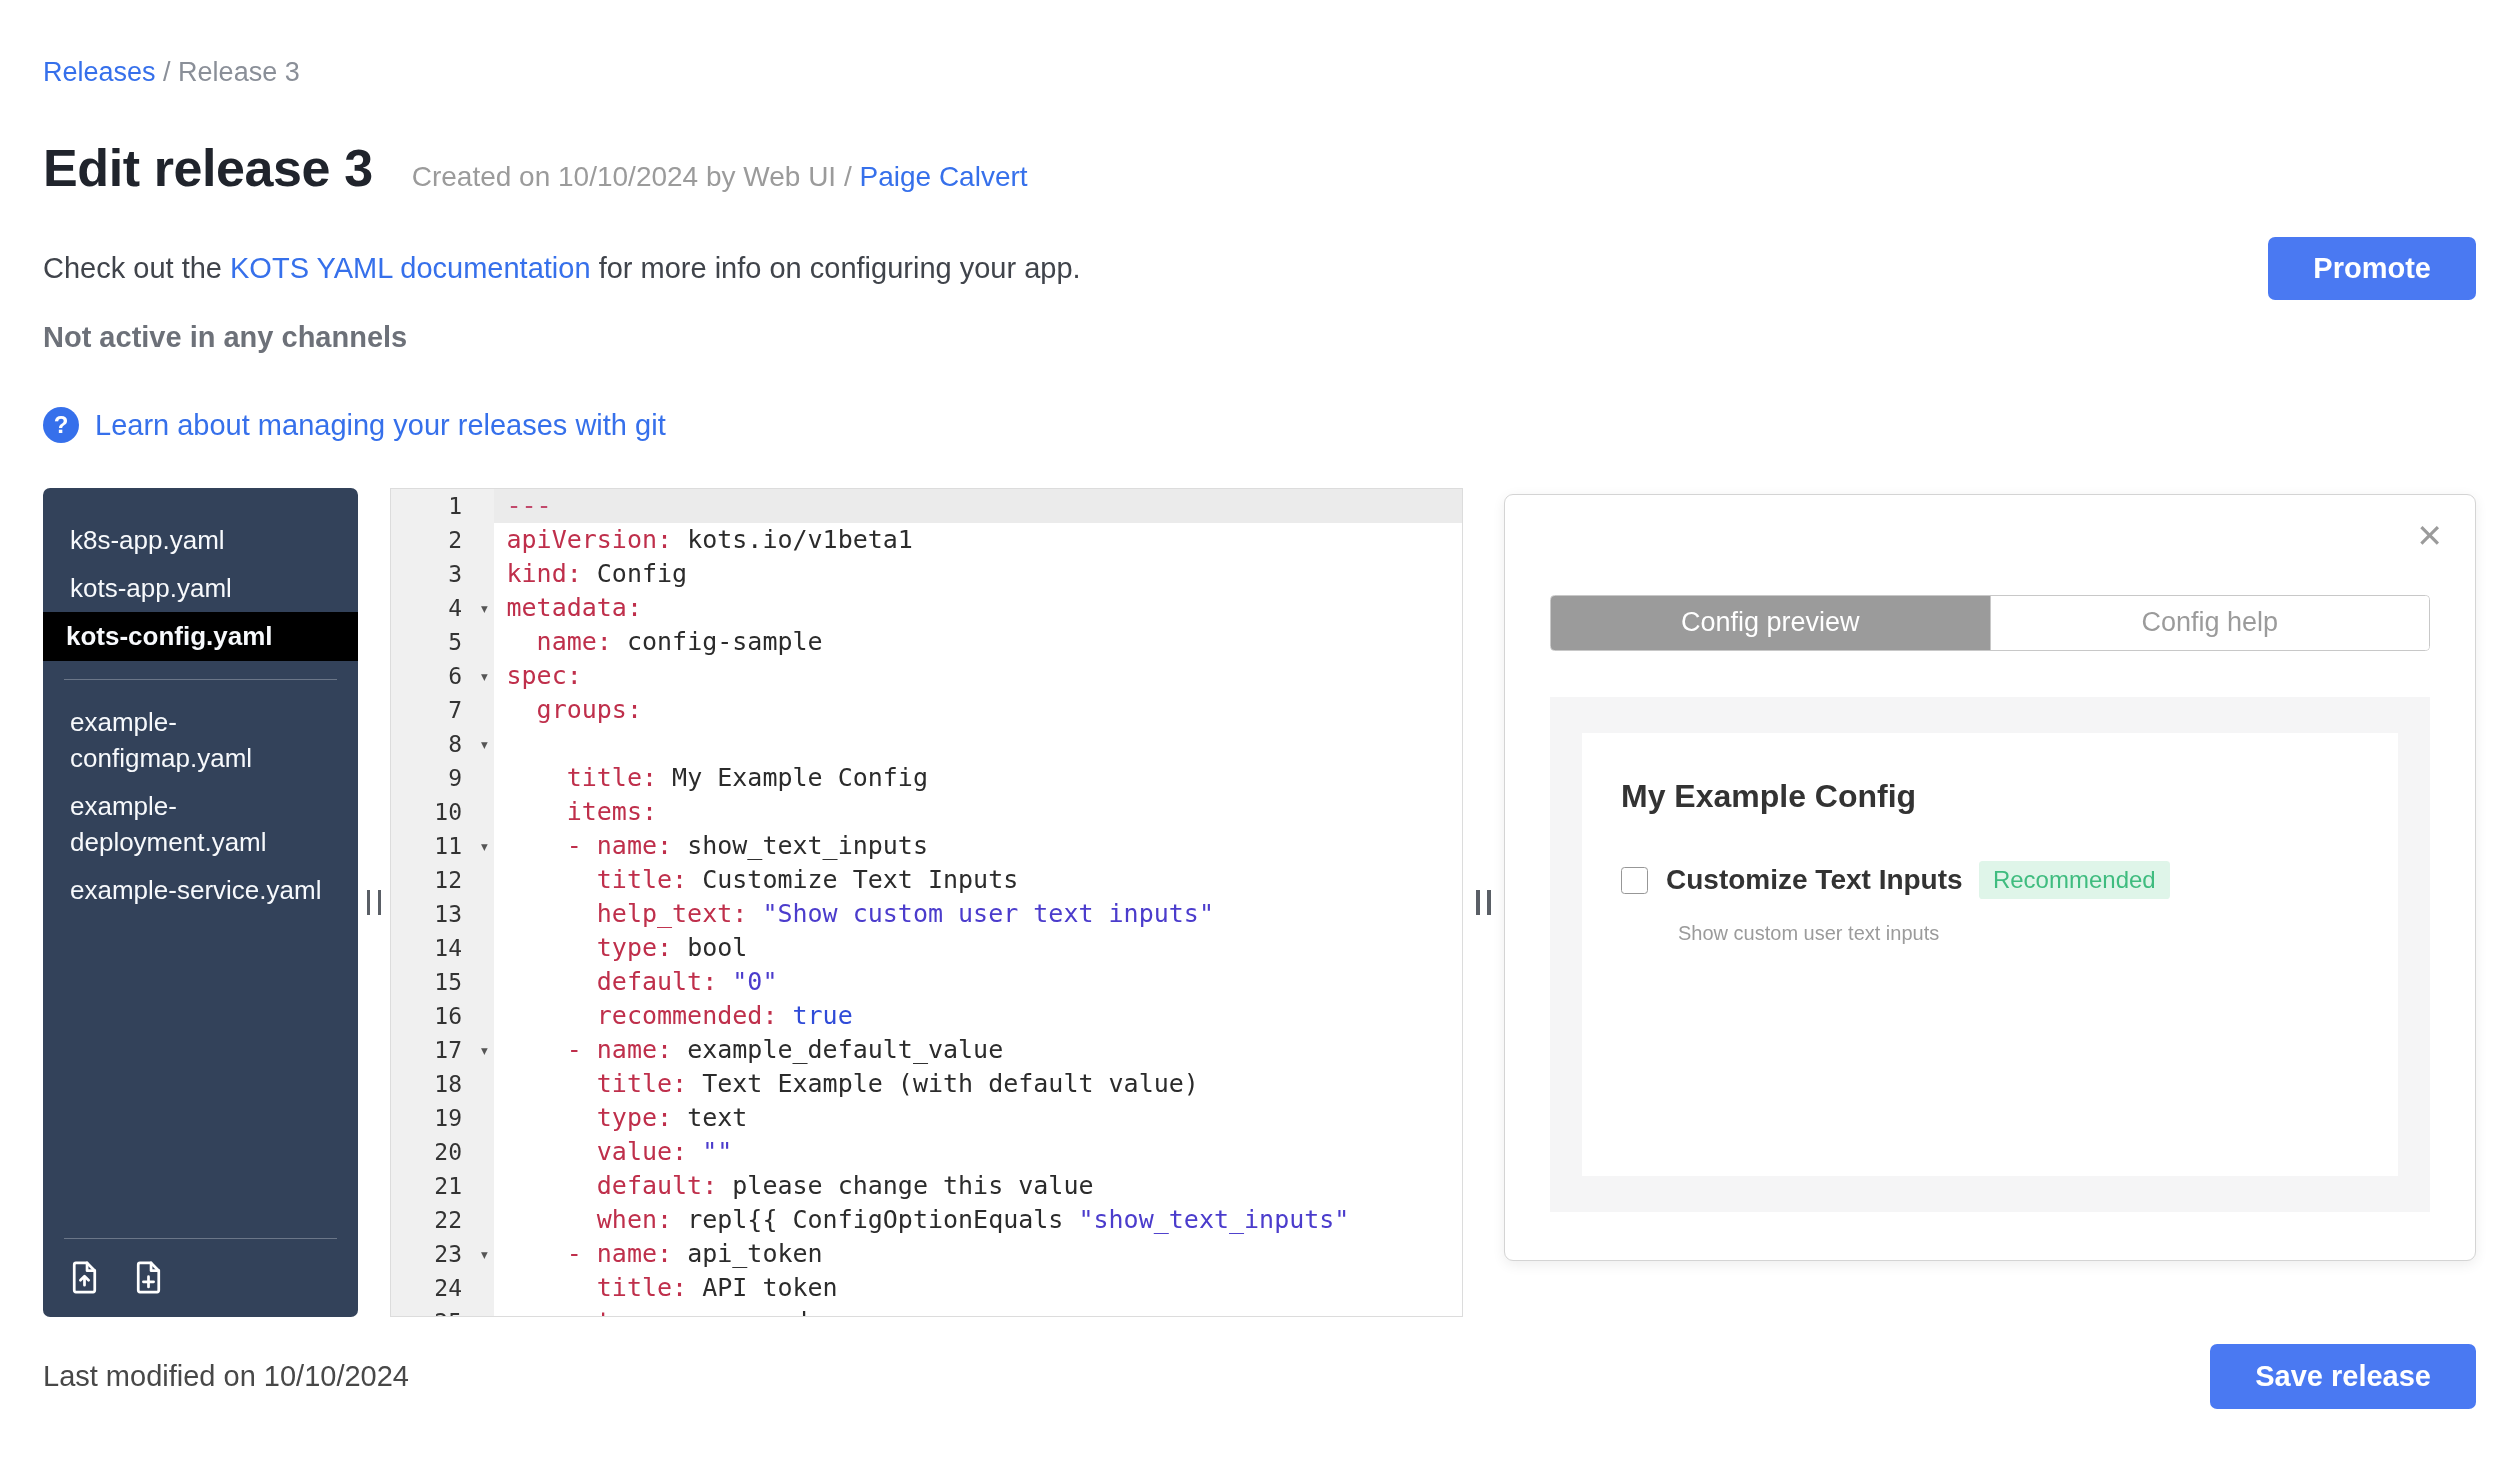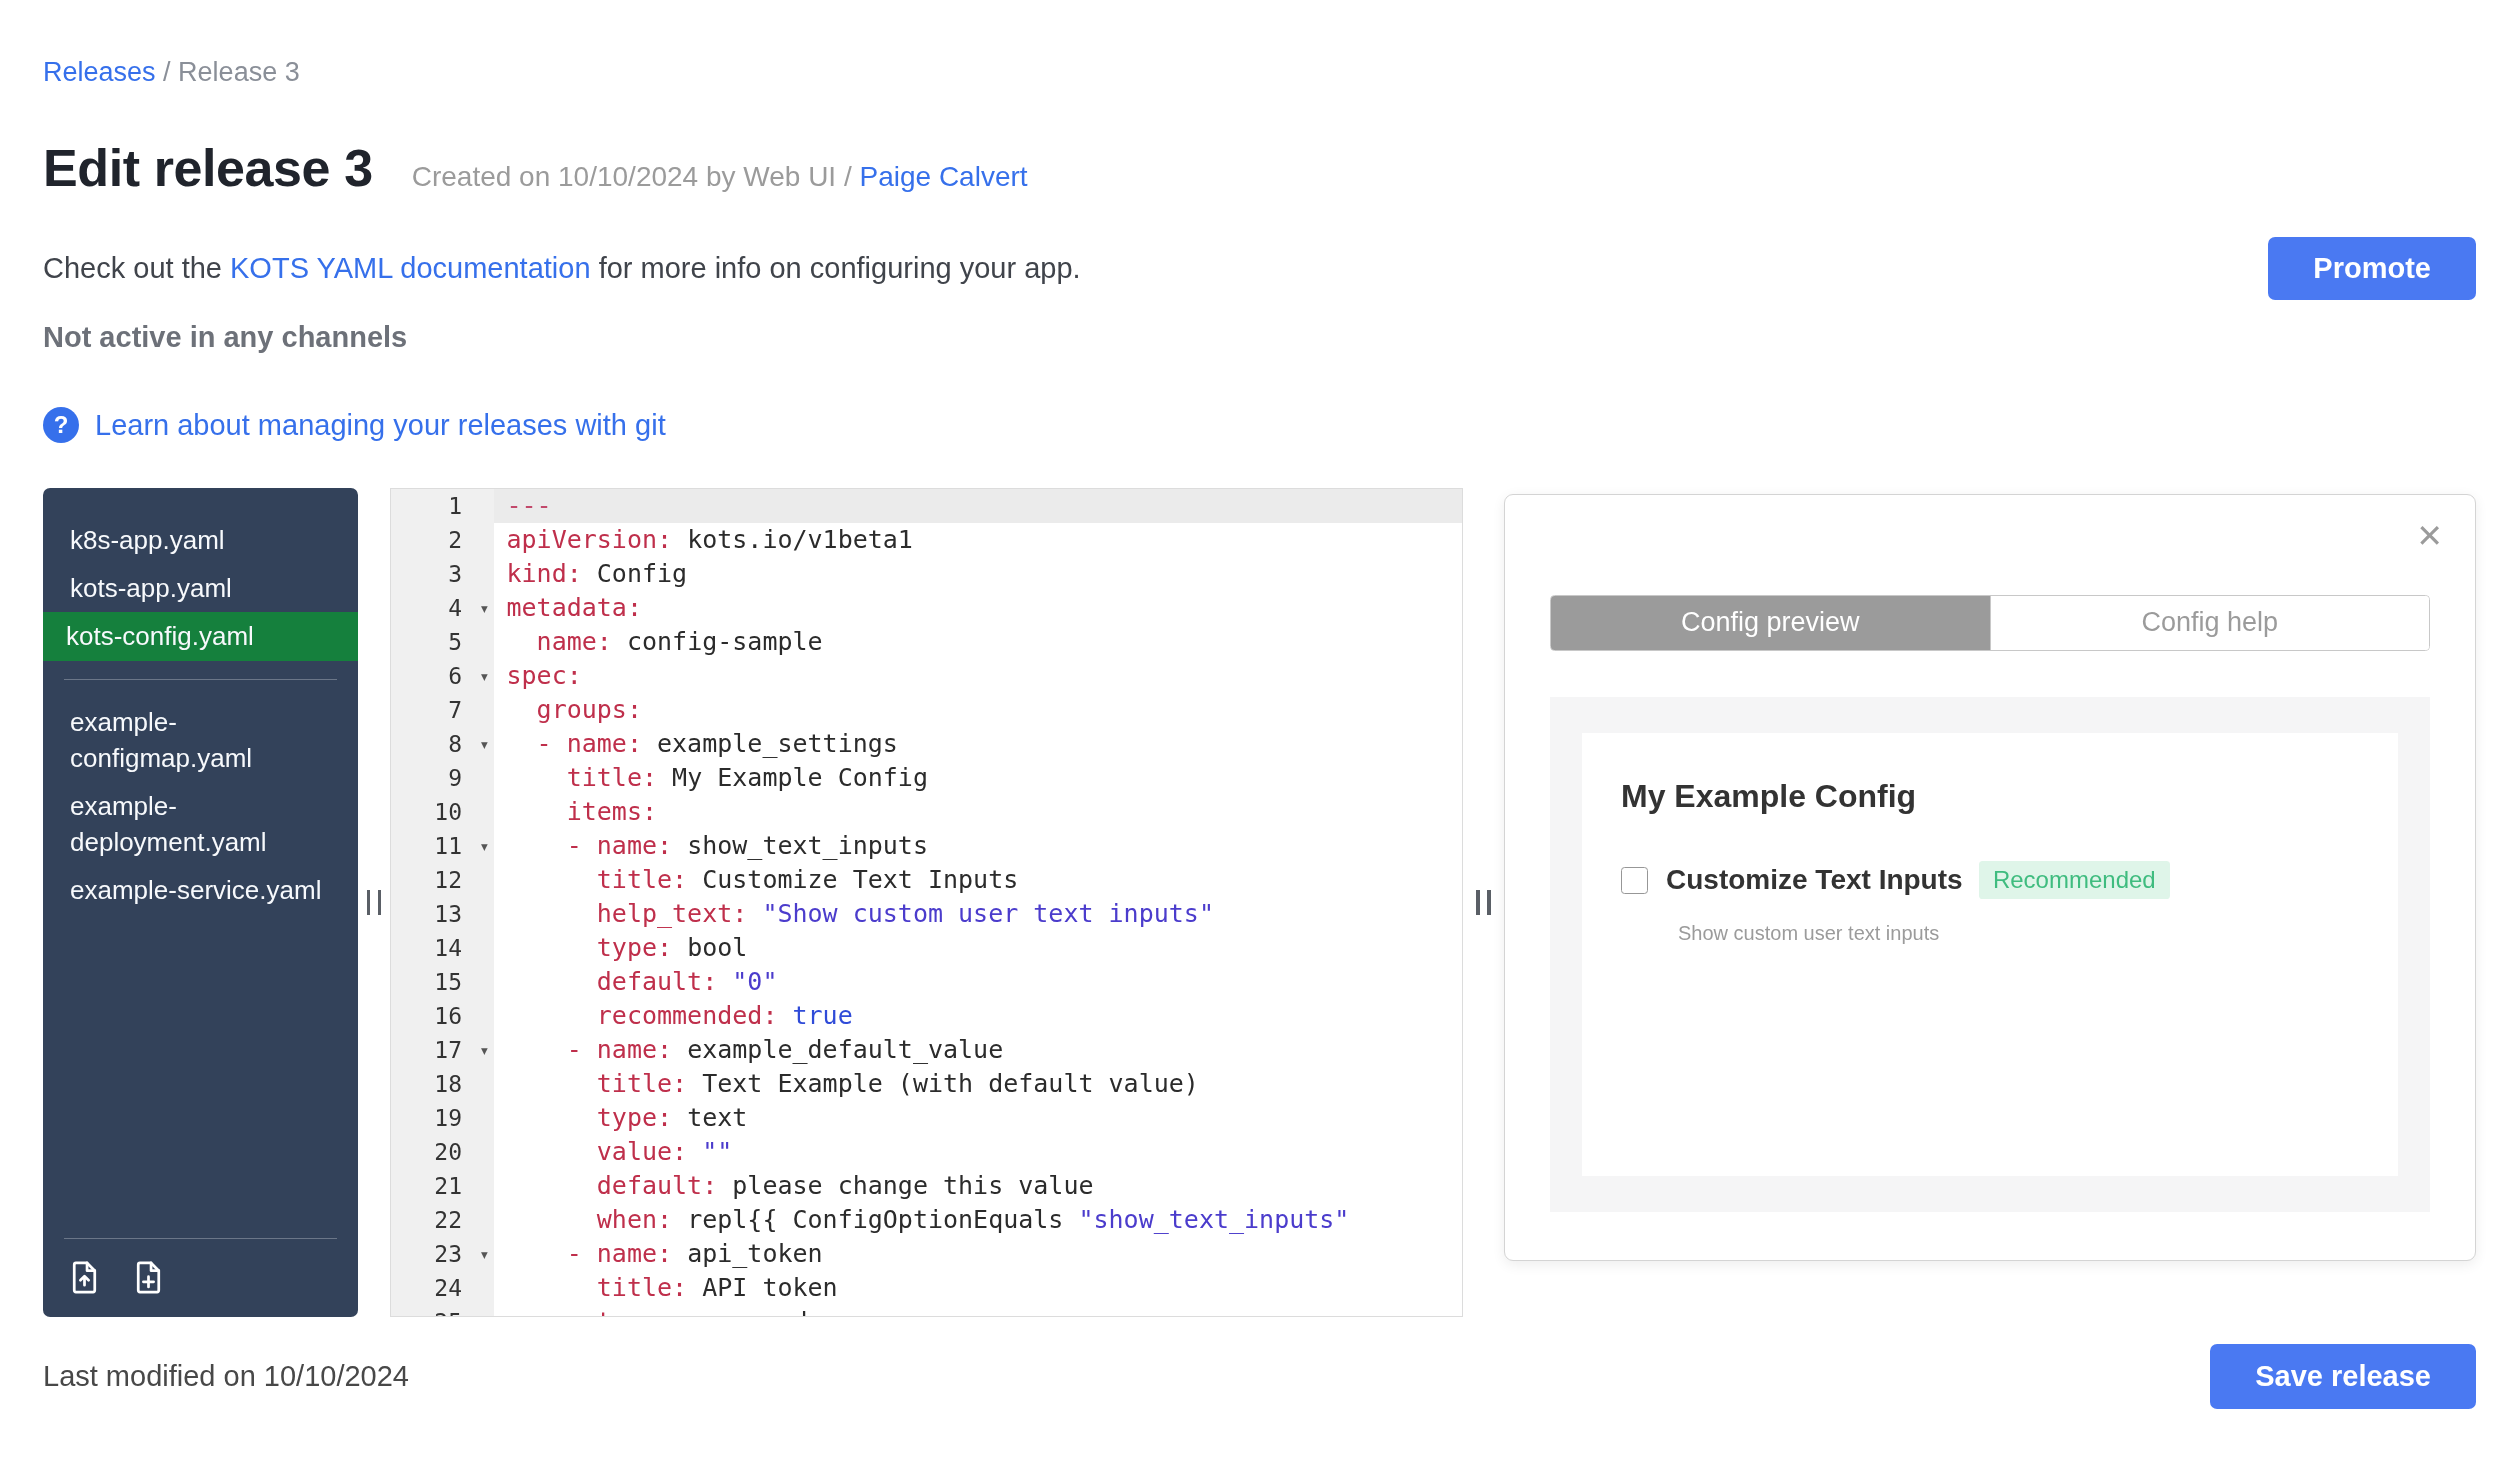--- a/index.html
+++ b/index.html
@@ -35,21 +35,21 @@
   .q-icon { width:36px; height:36px; border-radius:50%; background:#3670EB; color:#fff;
             font-size:24px; font-weight:700; display:flex; align-items:center; justify-content:center; cursor:pointer; }
   .help-row .link { font-size:29px; }
 
   
   .editor-block { display:flex; margin-top:45px; height:829px; align-items:stretch; }
 
   .sidebar { width:315px; background:#33425A; border-radius:7.1px; display:flex;
              flex-direction:column; padding:27px 0 19.6px; flex:none; }
   .file-item { font-size:26px; color:#f7f9fc; padding:6.2px 27px; line-height:36px; cursor:pointer; }
-  .file-item.selected { background:#15803d; font-weight:400;padding-left:23px; }
+  .file-item.selected { background:#000000; font-weight:700;padding-left:23px; }
   .file-label { display:inline-block; max-width:303px; overflow-wrap:break-word; vertical-align:top; }
   .file-divider { border-top:0.9px solid rgba(255,255,255,.28); margin:18px 21.4px; }
   .sidebar-bottom { margin:auto 21.4px 0; border-top:0.9px solid rgba(255,255,255,.28);
                     padding-top:18px; display:flex; gap:23px; }
   .icon-btn { background:none; border:none; padding:0; cursor:pointer; width:41px; height:41px; }
   .icon-btn svg { display:block; }
 
   .gutter { display:flex; align-items:center; justify-content:center; flex:none; }
   .g1 { width:32px; } .g2 { width:41px; }
   .handle { display:flex; gap:7.1px; cursor:col-resize; }
@@ -170,21 +170,21 @@
 
     <div class="code-panel">
       <div id="code-rows">
           <div class="code-row active"><div class="code-gutter"><span>1</span></div><div class="code-text"><span class="tok-sep">---</span></div></div>
           <div class="code-row"><div class="code-gutter"><span>2</span></div><div class="code-text"><span class="tok-key">apiVersion:</span><span class="tok-plain"> kots.io/v1beta1</span></div></div>
           <div class="code-row"><div class="code-gutter"><span>3</span></div><div class="code-text"><span class="tok-key">kind:</span><span class="tok-plain"> Config</span></div></div>
           <div class="code-row"><div class="code-gutter"><span>4</span><span class="fold-arrow">▾</span></div><div class="code-text"><span class="tok-key">metadata:</span></div></div>
           <div class="code-row"><div class="code-gutter"><span>5</span></div><div class="code-text"><span class="tok-plain">  </span><span class="tok-key">name:</span><span class="tok-plain"> config-sample</span></div></div>
           <div class="code-row"><div class="code-gutter"><span>6</span><span class="fold-arrow">▾</span></div><div class="code-text"><span class="tok-key">spec:</span></div></div>
           <div class="code-row"><div class="code-gutter"><span>7</span></div><div class="code-text"><span class="tok-plain">  </span><span class="tok-key">groups:</span></div></div>
-          <div class="code-row"><div class="code-gutter"><span>8</span><span class="fold-arrow">▾</span></div><div class="code-text"><span class="tok-plain">  </span><span class="tok-key">- name:</span><span class="tok-plain"> example_settings</span></div></div>
+          <div class="code-row"><div class="code-gutter"><span>8</span><span class="fold-arrow">▾</span></div></div>
           <div class="code-row"><div class="code-gutter"><span>9</span></div><div class="code-text"><span class="tok-plain">    </span><span class="tok-key">title:</span><span class="tok-plain"> My Example Config</span></div></div>
           <div class="code-row"><div class="code-gutter"><span>10</span></div><div class="code-text"><span class="tok-plain">    </span><span class="tok-key">items:</span></div></div>
           <div class="code-row"><div class="code-gutter"><span>11</span><span class="fold-arrow">▾</span></div><div class="code-text"><span class="tok-plain">    </span><span class="tok-key">- name:</span><span class="tok-plain"> show_text_inputs</span></div></div>
           <div class="code-row"><div class="code-gutter"><span>12</span></div><div class="code-text"><span class="tok-plain">      </span><span class="tok-key">title:</span><span class="tok-plain"> Customize Text Inputs</span></div></div>
           <div class="code-row"><div class="code-gutter"><span>13</span></div><div class="code-text"><span class="tok-plain">      </span><span class="tok-key">help_text:</span><span class="tok-plain"> </span><span class="tok-str">"Show custom user text inputs"</span></div></div>
           <div class="code-row"><div class="code-gutter"><span>14</span></div><div class="code-text"><span class="tok-plain">      </span><span class="tok-key">type:</span><span class="tok-plain"> bool</span></div></div>
           <div class="code-row"><div class="code-gutter"><span>15</span></div><div class="code-text"><span class="tok-plain">      </span><span class="tok-key">default:</span><span class="tok-plain"> </span><span class="tok-str">"0"</span></div></div>
           <div class="code-row"><div class="code-gutter"><span>16</span></div><div class="code-text"><span class="tok-plain">      </span><span class="tok-key">recommended:</span><span class="tok-plain"> </span><span class="tok-bool">true</span></div></div>
           <div class="code-row"><div class="code-gutter"><span>17</span><span class="fold-arrow">▾</span></div><div class="code-text"><span class="tok-plain">    </span><span class="tok-key">- name:</span><span class="tok-plain"> example_default_value</span></div></div>
           <div class="code-row"><div class="code-gutter"><span>18</span></div><div class="code-text"><span class="tok-plain">      </span><span class="tok-key">title:</span><span class="tok-plain"> Text Example (with default value)</span></div></div>

